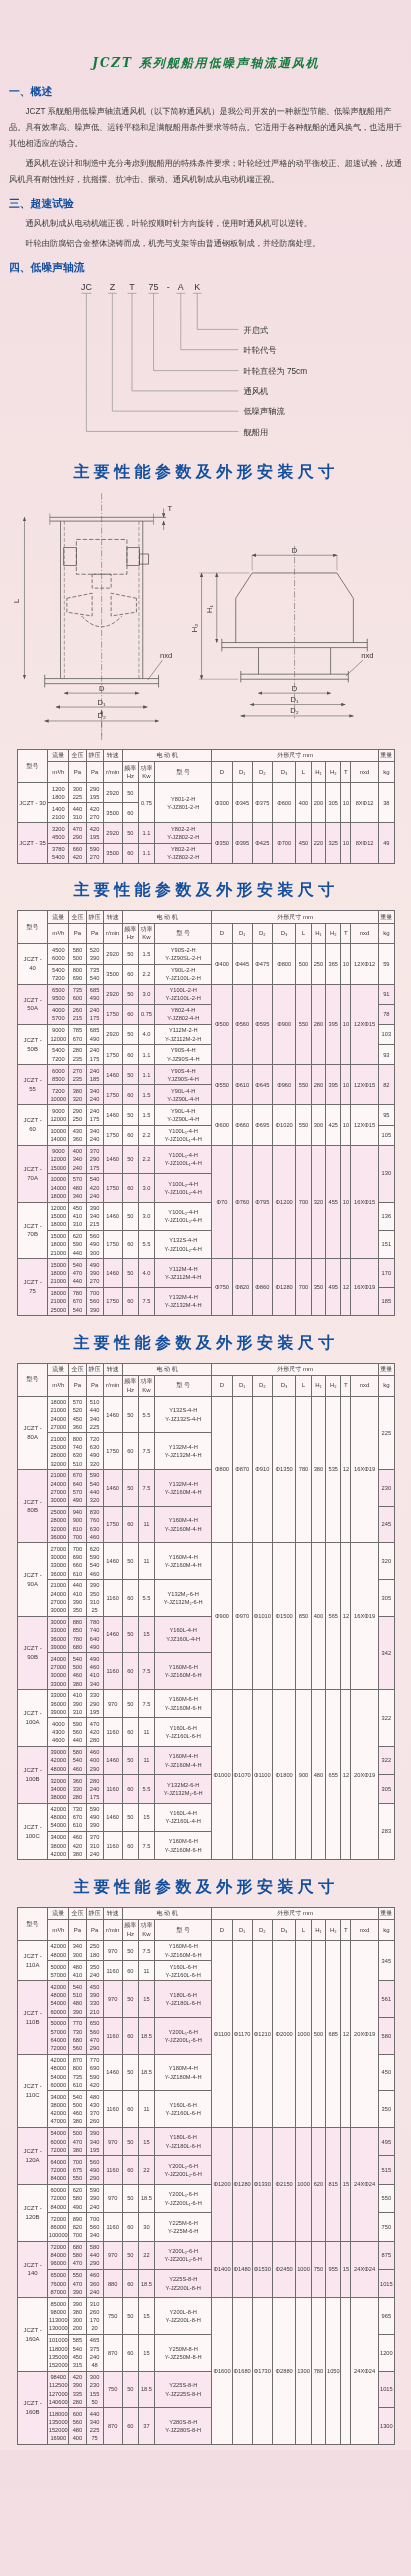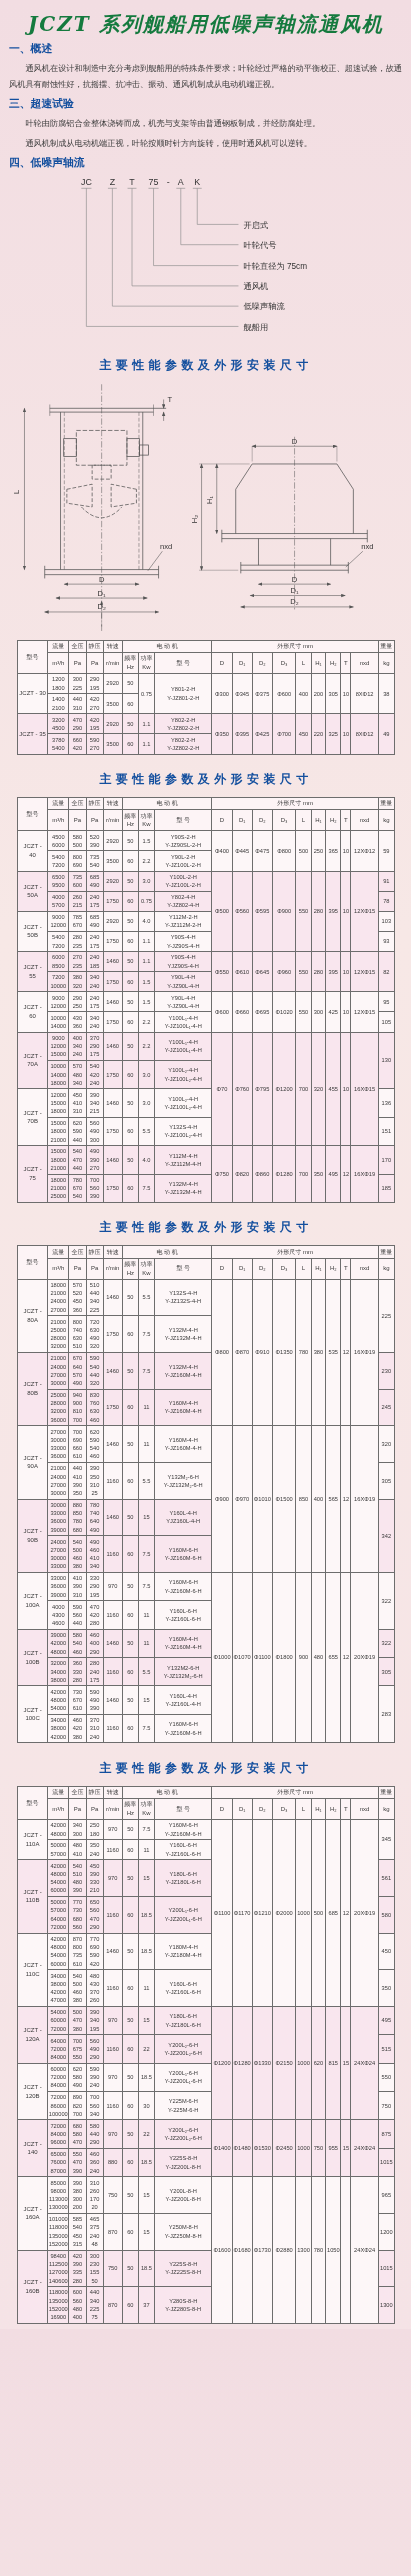--- a/index.html
+++ b/index.html
@@ -6,42 +6,43 @@
   body{
     width:412px;
     background:linear-gradient(180deg,#f2dde2 0%,#f7e8e6 40%,#f5e3e6 100%);
     font-family:"Liberation Sans",sans-serif;
     color:#3a3a3a;
   }
   .doc-title{
     font-family:"DejaVu Serif",serif;
     font-style:italic;
     font-weight:bold;
-    font-size:20px;
+    font-size:12px;
     color:#157a3e;
     text-align:center;
     padding:11.4px 0 3.8px 0;
     letter-spacing:1.9px;
+    margin-top:44px;
   }
   .sec-heading{
     color:#134f9e;
     font-size:10.8px;
     font-weight:bold;
-    margin:0 0 5px 9px;
+    margin:9px 0 5px 9px;
   }
   .para{
     font-size:8.2px;
     line-height:1.95;
     margin:0 10px 3.8px 9px;
     text-indent:2em;
     color:#3d3d3d;
   }
   .perf-heading{
     color:#134f9e;
-    font-size:12px;
+    font-size:16px;
     font-weight:bold;
     text-align:center;
     letter-spacing:4.4px;
     margin:16.5px 0 9px 0;
   }
   svg text{font-family:"Liberation Sans",sans-serif;}
   .model-svg{display:block;margin:2.5px 0 0 28px;}
   .drawing-svg{display:block;margin:0 auto;}
   .tbl-wrap{margin:0 auto 5px auto;width:378px;}
   table.perf{
@@ -67,30 +68,31 @@
   table.perf td[data-name="model-cell"]{font-size:6px;}
   .spacer-sm{height:3.8px;}
 </style>
 </head>
 <body>
 
 <div data-name="page-title" class="doc-title">JCZT 系列舰船用低噪声轴流通风机</div>
 
 <div data-name="section-overview">
   <div class="sec-heading" data-name="overview-heading">一、概述</div>
+  <p class="para" data-name="overview-paragraph">JCZT 系舰船用低噪声轴流通风机（以下简称通风机）是我公司开发的一种新型节能、低噪声舰船用产品。具有效率高、噪声低、运转平稳和足满舰船用条件要求等特点。它适用于各种舰船的通风换气，也适用于其他相适应的场合。</p>
 </div>
 
 <div data-name="section-features">
   <p class="para" data-name="features-paragraph-2">通风机在设计和制造中充分考虑到舰船用的特殊条件要求；叶轮经过严格的动平衡校正、超速试验，故通风机具有耐蚀性好，抗摇摆、抗冲击、振动、通风机制成从电动机端正视。</p>
 </div>
 
 <div data-name="section-structure">
   <div class="sec-heading" data-name="structure-heading">三、超速试验</div>
+  <p class="para" data-name="structure-paragraph-2">通风机制成从电动机端正视，叶轮按顺时针方向旋转，使用时通风机可以逆转。</p>
   <p class="para" data-name="structure-paragraph-1">叶轮由防腐铝合金整体浇铸而成，机壳与支架等由普通钢板制成，并经防腐处理。</p>
-  <p class="para" data-name="structure-paragraph-2">通风机制成从电动机端正视，叶轮按顺时针方向旋转，使用时通风机可以逆转。</p>
 </div>
 
 <div data-name="section-model-explanation">
   <div class="sec-heading" data-name="model-heading">四、低噪声轴流</div>
   <svg class="model-svg" data-name="model-code-diagram" width="355" height="166" viewBox="0 0 560 262">
     <g fill="#333" font-size="14" text-anchor="middle">
       <text x="92" y="16" data-name="model-part-jc">JC</text>
       <text x="133" y="16" data-name="model-part-z">Z</text>
       <text x="164" y="16" data-name="model-part-t">T</text>
       <text x="198" y="16" data-name="model-part-75">75</text>

